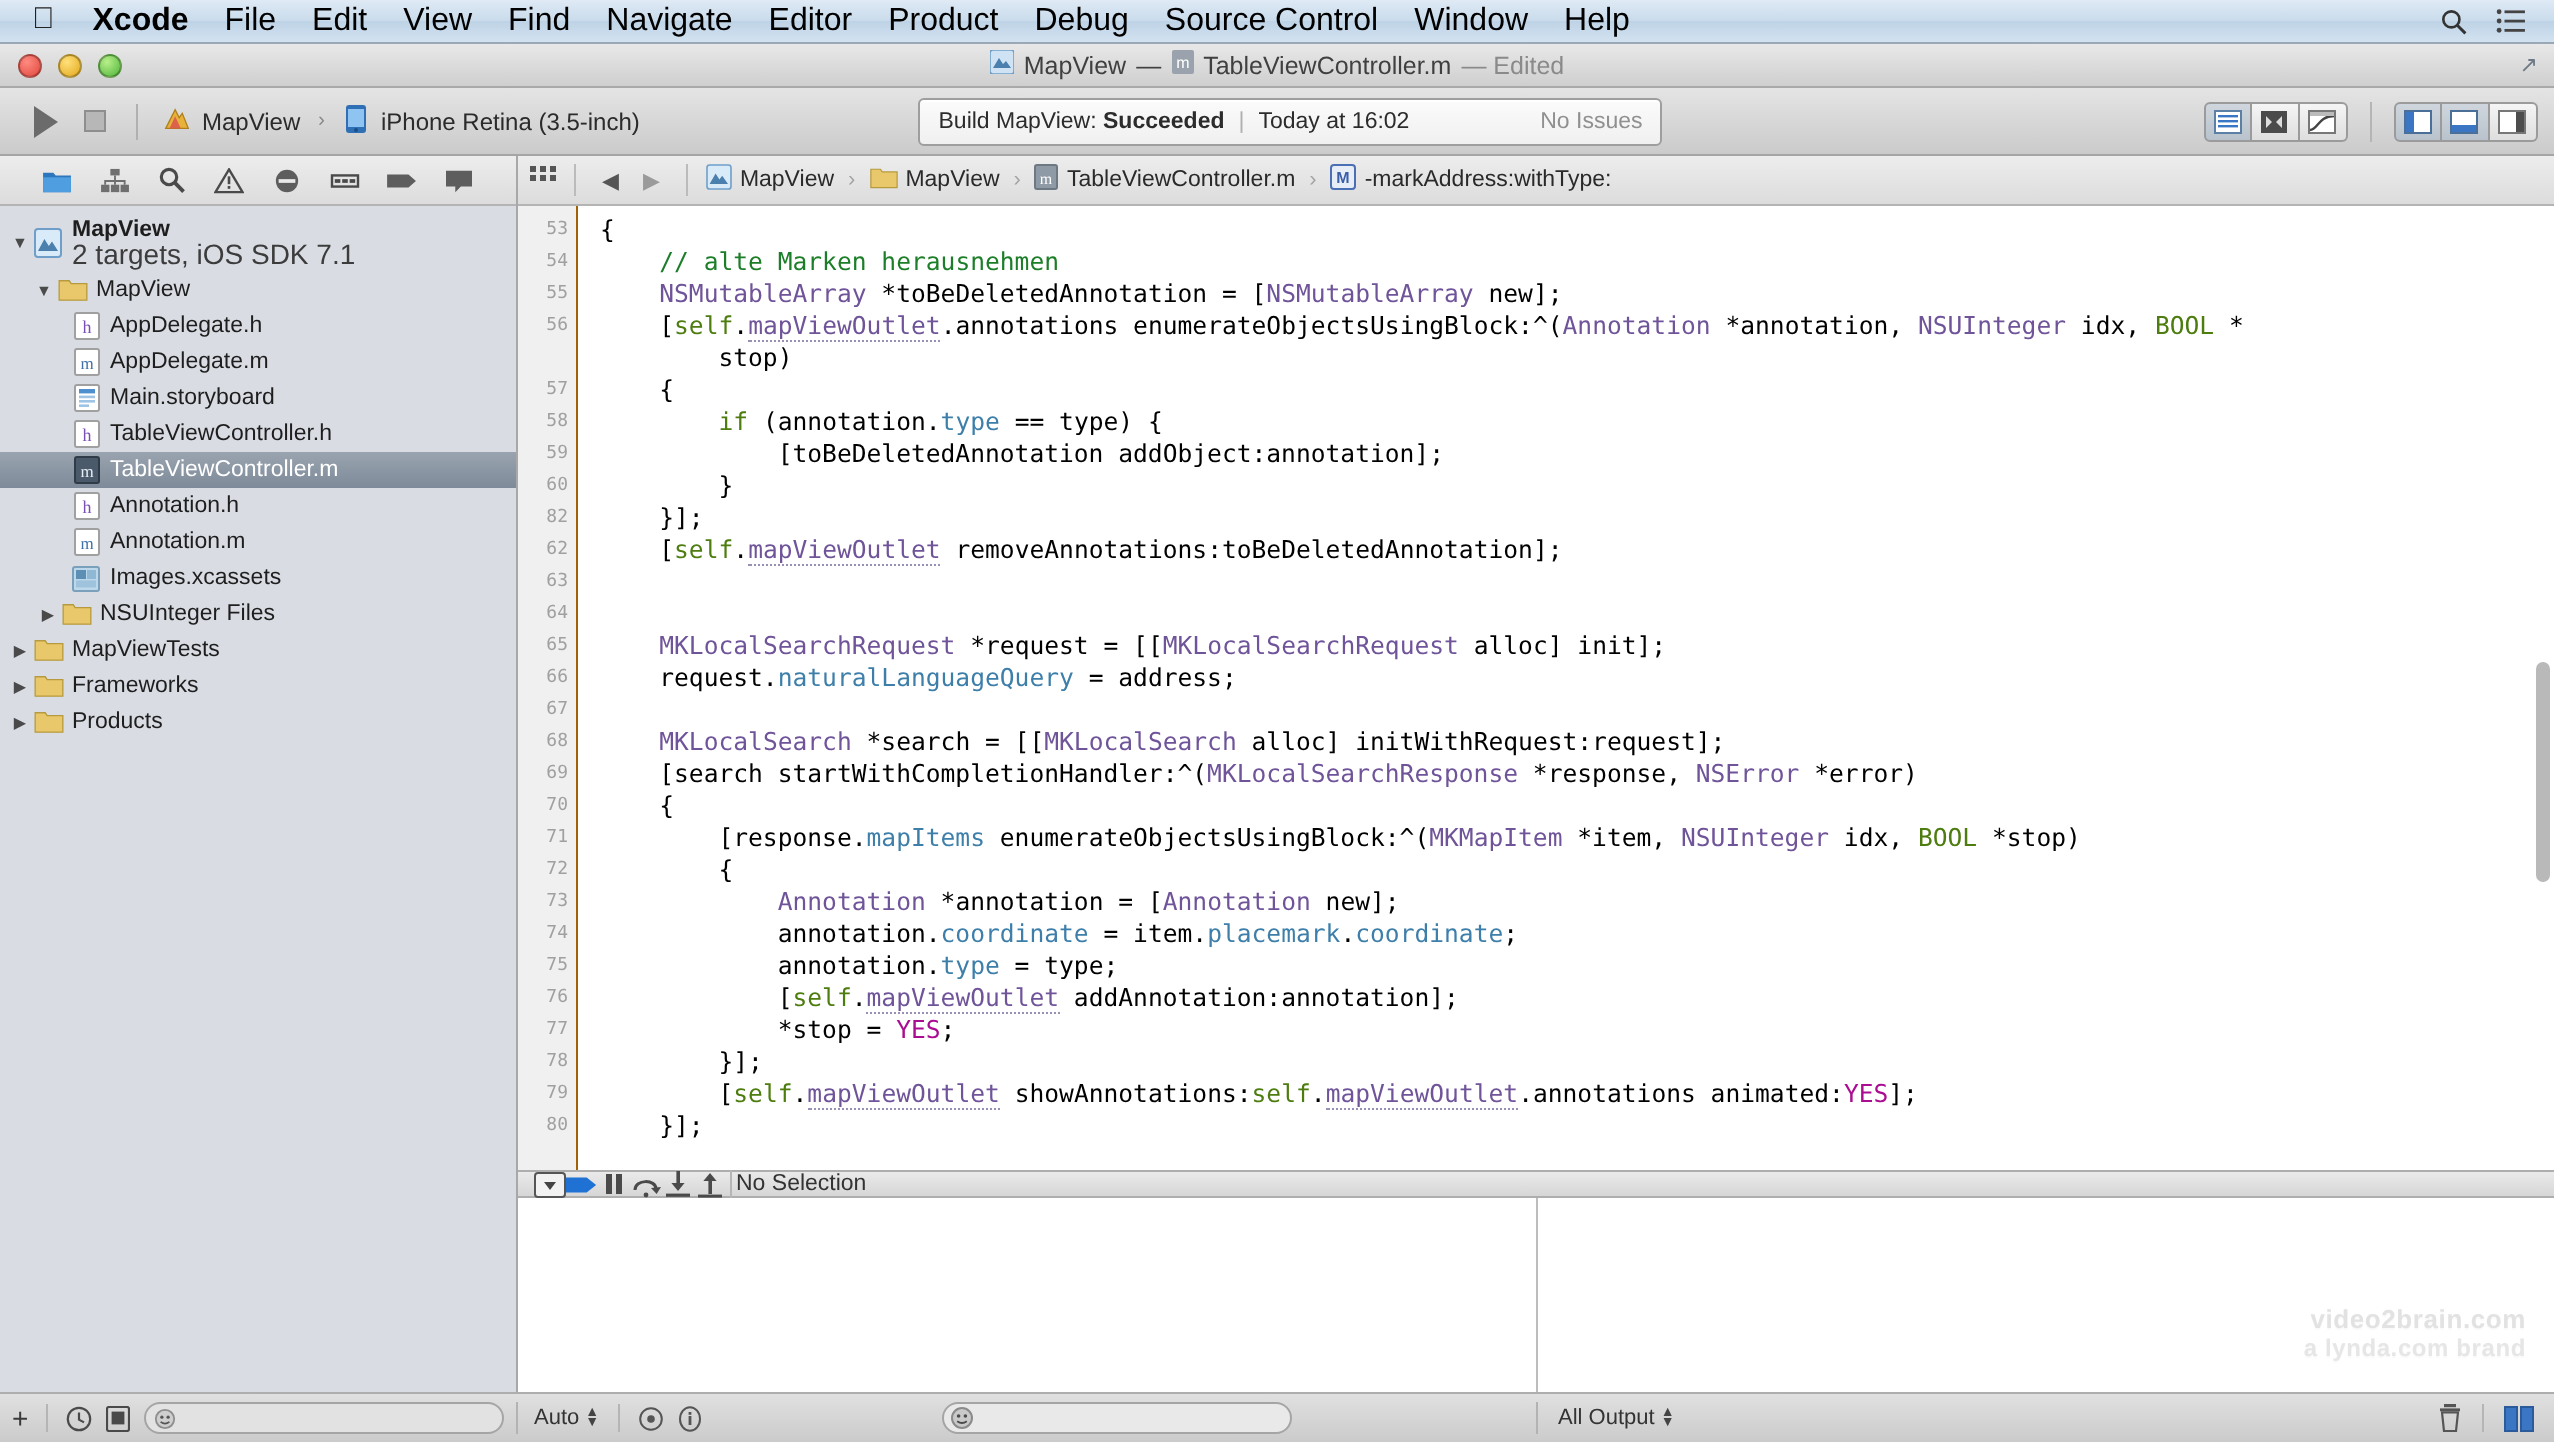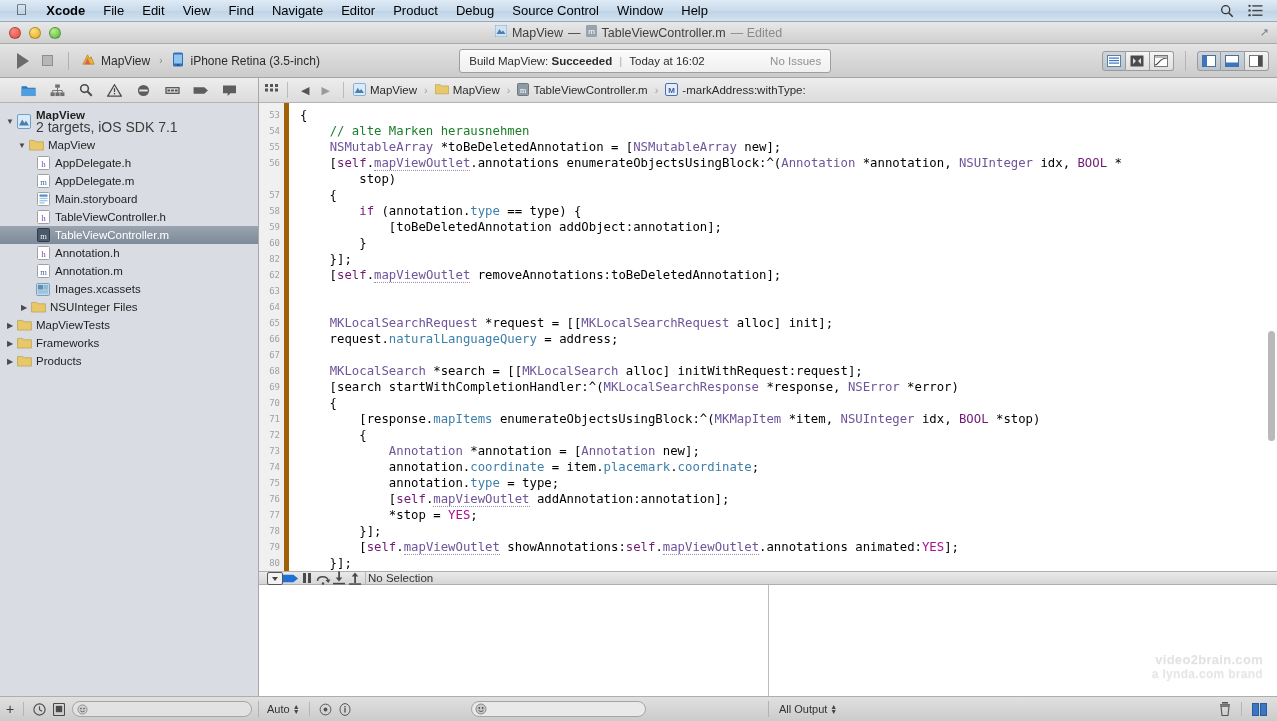--- a/index.html
+++ b/index.html
@@ -14,21 +14,21 @@
 
   
   .menubar{
     height:22px; width:100%;
     background:linear-gradient(to bottom,#dfeaf5 0%,#c9dbeb 50%,#bed3e6 51%,#d3e2f0 100%);
     border-bottom:1px solid #9aa8b5;
     display:flex; align-items:center; padding:0 8px;
     position:relative;
   }
   .menubar .apple{ font-size:15px; margin:0 10px 2px 8px; color:#222; }
-  .menubar .mi{ padding:0 9px; color:#000; font-size:13px; line-height:22px; white-space:nowrap;}
+  .menubar .mi{ padding:0 9px; color:#000; font-size:16px; line-height:22px; white-space:nowrap;}
   .menubar .mi.bold{ font-weight:bold; }
   .menubar .right{ margin-left:auto; display:flex; align-items:center; gap:14px; padding-right:6px;}
   .menubar .right svg{ display:block; }
 
   
   .window{ width:1277px; height:699px; display:flex; flex-direction:column; background:#d5d5d5;}
 
   
   .titlebar{
     height:22px;
@@ -123,53 +123,53 @@
   .jb-chev{ color:#a3a3a3; margin:0 3px; font-size:11px;}
   .arrowbtn{ color:#9a9a9a; font-size:11px; padding:0 4px;}
   .arrowbtn.active{ color:#555; }
 
   
   .codearea{
     flex:1; position:relative; background:#fff; overflow:hidden;
     display:flex;
   }
   .gutter{
-    width:30px; flex:0 0 30px; background:#f0f0f0; border-right:5px solid #a16207;
+    width:30px; flex:0 0 30px; background:#f0f0f0; border-right:1px solid #a16207;
     font-family:"DejaVu Sans Mono", monospace; font-size:9px; color:#a0a0a0;
     text-align:right; padding-top:4px; padding-right:4px;
   }
   .gutter div{ height:16px; line-height:16px; }
   .codewrap{ flex:1; overflow:hidden; position:relative; padding-top:4px;}
   .code{
     font-family:"DejaVu Sans Mono", monospace;
     font-size:12.3px; line-height:16px; color:#000;
     white-space:pre; padding-left:11px;
   }
   .code .cm{ color:#1c7e28; }
   .code .ty{ color:#6f5499; }
-  .code .kw{ color:#701a75; }
+  .code .kw{ color:#4d7c0f; }
   .code .pr{ color:#3e7faa; }
   .code .ou{ color:#6f5499; border-bottom:1px dotted #9a8fb5; }
   .code .cn{ color:#aa0d91; }
   .vscroll{
     position:absolute; right:2px; top:228px; width:7px; height:110px;
     background:#b9b9b9; border-radius:4px;
   }
 
   
   .debugbar{
     height:14px; background:linear-gradient(to bottom,#eaeaea,#d6d6d6);
     border-top:1px solid #aeaeae; border-bottom:1px solid #aeaeae;
     display:flex; align-items:center; padding:4px 8px; font-size:11.5px; color:#333;
   }
   .dbg-ico{ display:flex; align-items:center; justify-content:center; width:16px; height:16px;}
   .dbg-sep{ width:1px;height:14px;background:#b5b5b5;margin:0 2px;}
 
   
-  .debugpanes{ height:111px; display:flex; background:#fff; }
+  .debugpanes{ height:97px; display:flex; background:#fff; }
   .dp-vars{ width:510px; background:#fff; border-right:1px solid #bdbdbd;}
   .dp-console{ flex:1; background:#fff; position:relative;}
   .watermark{
     position:absolute; right:14px; bottom:14px; text-align:right;
     font-weight:bold; letter-spacing:.3px; line-height:15px;
     color:#e2e2e2; font-size:13px; text-shadow:0 1px 0 #fafafa;
   }
   .watermark .l2{ font-size:12px; color:#e6e6e6; }
 
   

